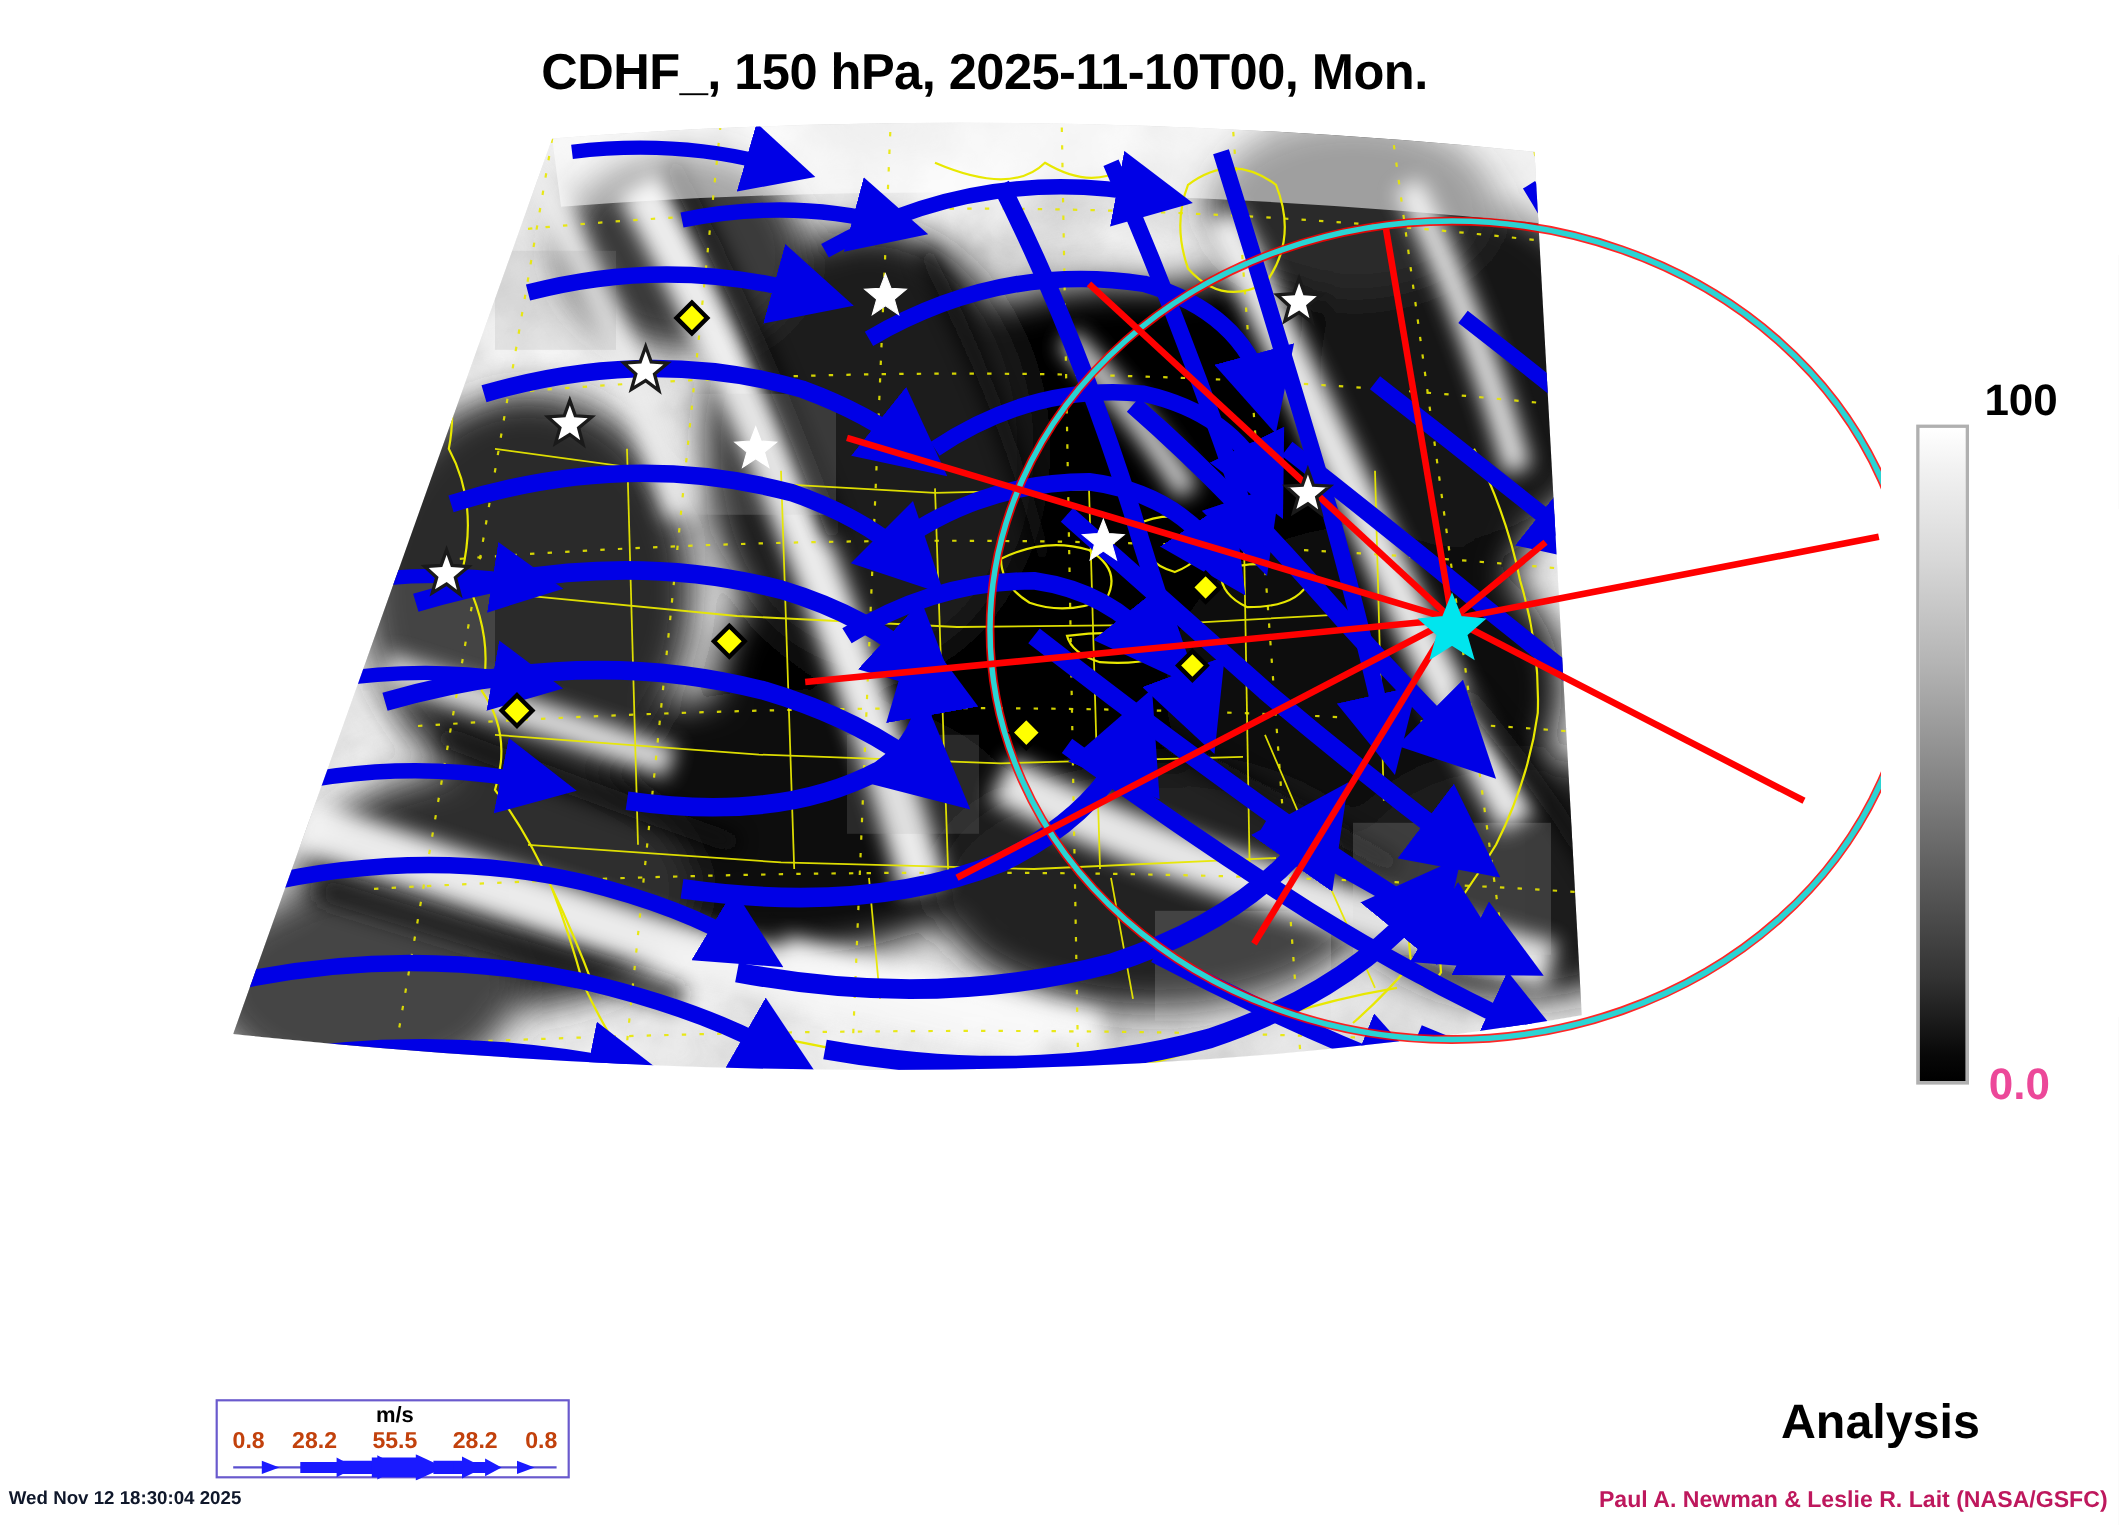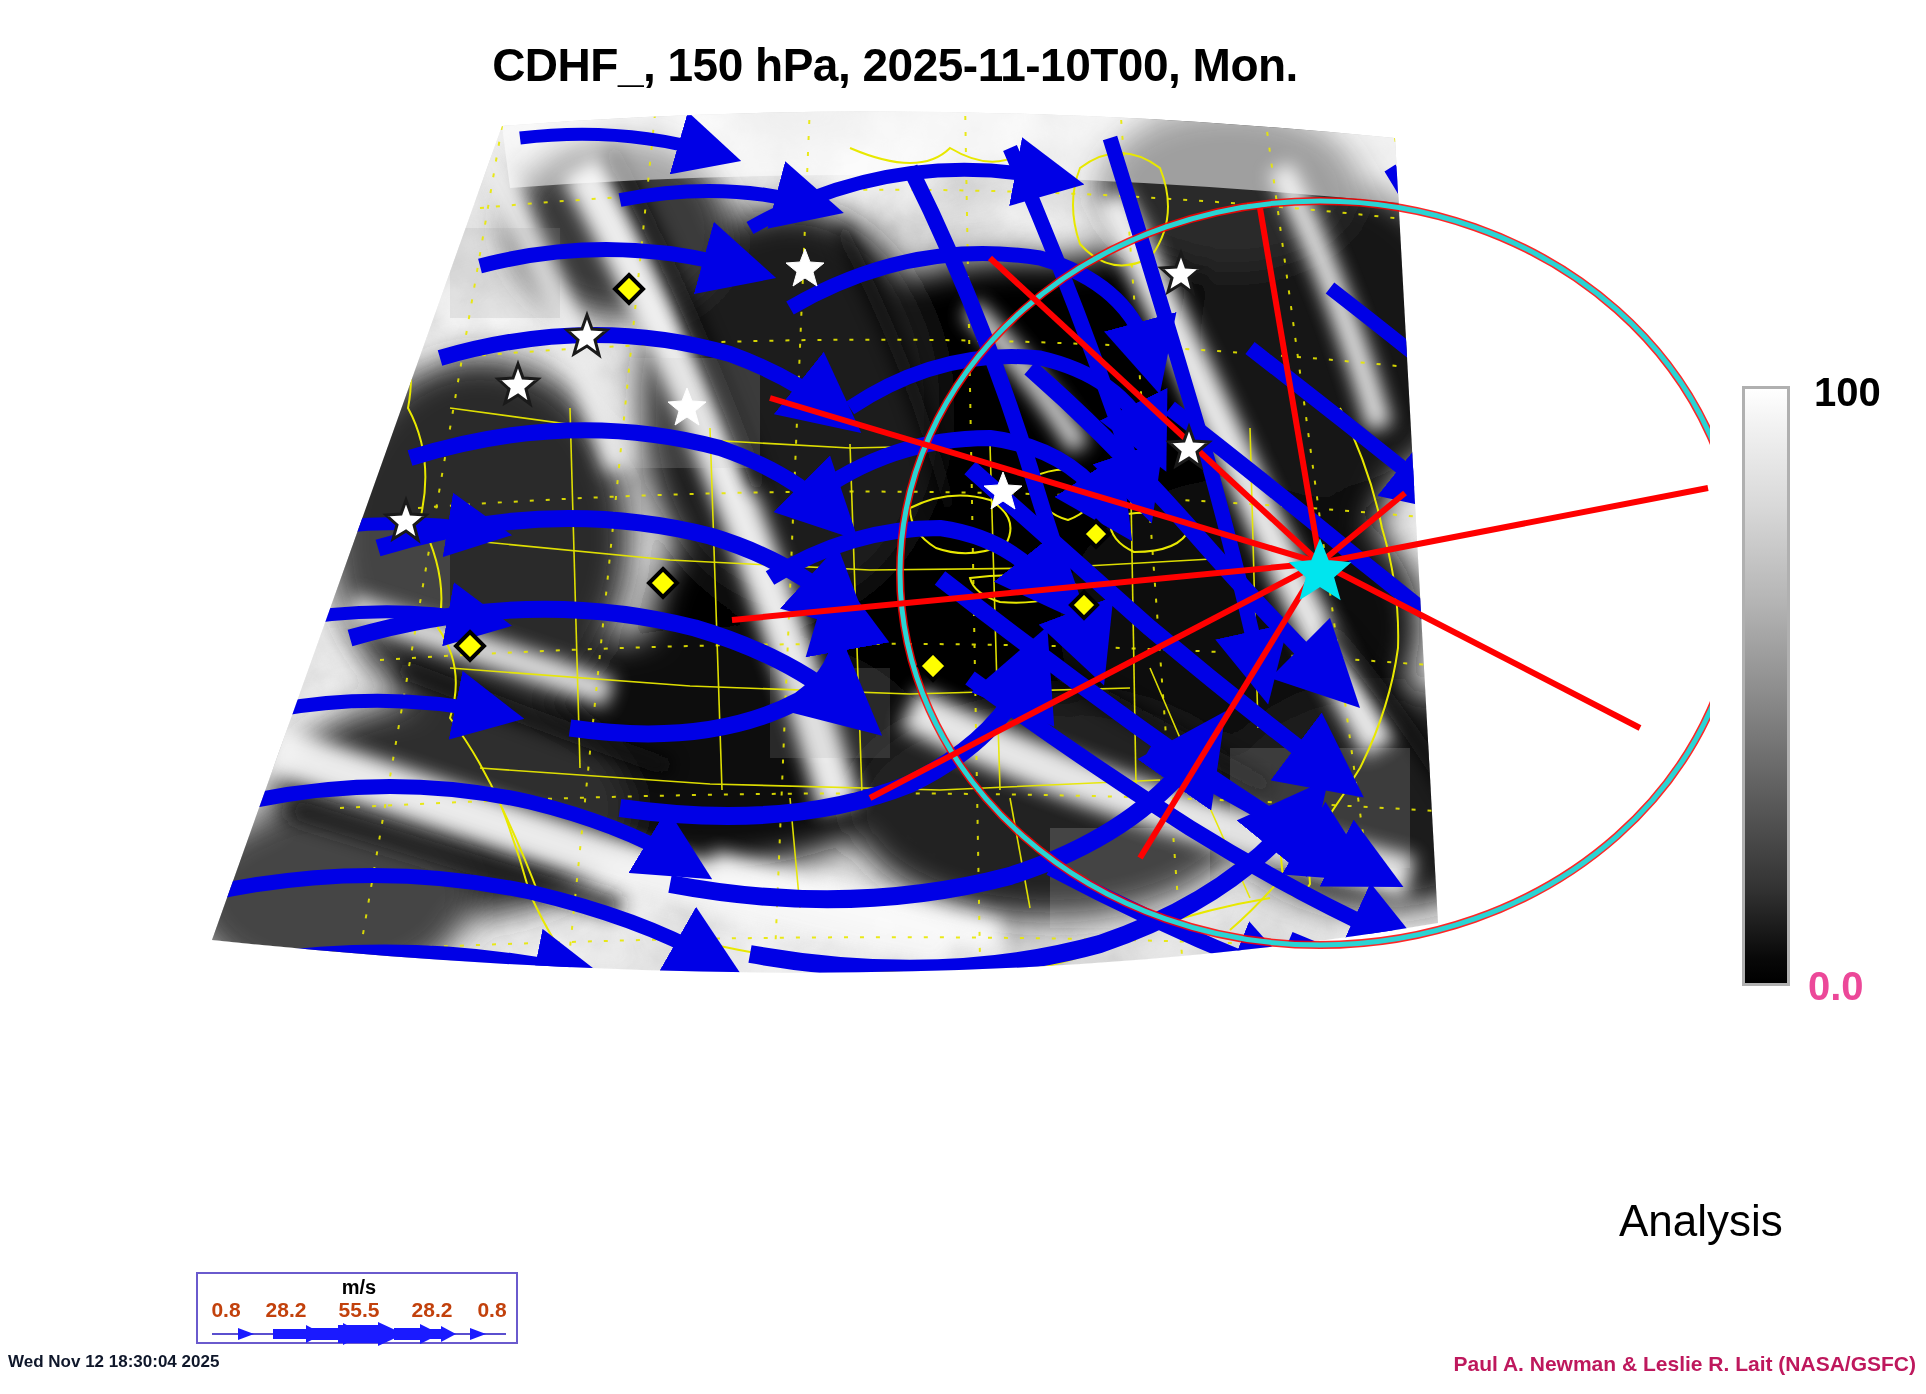--- a/index.html
+++ b/index.html
@@ -10,33 +10,33 @@
          font-size:46px;font-weight:bold;color:#000;letter-spacing:-0.5px;}
 
   #map-panel{position:absolute;left:150px;top:108px;width:1560px;height:1130px;}
   #map-svg{position:absolute;left:0;top:0;}
 
   #colorbar-group{position:absolute;left:1742px;top:386px;width:180px;height:620px;}
   #colorbar{position:absolute;left:0;top:0;width:48px;height:600px;
             border:3px solid #b0b0b0;box-sizing:border-box;
             background:linear-gradient(to bottom,#ffffff 0%,#f2f2f2 6%,#d8d8d8 20%,
                        #b4b4b4 36%,#8a8a8a 52%,#5e5e5e 68%,#333333 84%,#080808 96%,#000000 100%);}
-  #cb-top-label{position:absolute;left:72px;top:-44px;font-size:40px;font-weight:bold;color:#000;margin-top:28px;}
+  #cb-top-label{position:absolute;left:62px;top:-44px;font-size:40px;font-weight:bold;color:#000;}
   #cb-bot-label{position:absolute;left:66px;top:578px;font-size:40px;font-weight:bold;color:#ec4899;}
 
   #legend-box{position:absolute;left:196px;top:1272px;width:322px;height:72px;
               border:2px solid #6a5acd;background:#fff;box-sizing:border-box;}
   #legend-unit{position:absolute;left:0;top:2px;width:322px;text-align:center;
                font-size:20px;font-weight:bold;color:#000;}
   .legend-tick{position:absolute;top:24px;font-size:21px;font-weight:bold;color:#c2410c;
                text-align:center;width:62px;}
   #legend-svg{position:absolute;left:0;top:48px;}
 
-  #analysis-label{position:absolute;left:1619px;top:1196px;font-size:44px;
-                  font-weight:normal;color:#000;}
+  #analysis-label{position:absolute;left:1619px;top:1268px;font-size:44px;
+                  font-weight:bold;color:#000;}
   #timestamp{position:absolute;left:8px;top:1352px;font-size:17px;font-weight:bold;color:#0f172a;}
   #credit{position:absolute;right:10px;top:1352px;font-size:21px;font-weight:bold;color:#be185d;}
 </style>
 </head>
 <body>
 
 <div id="title">CDHF_, 150 hPa, 2025-11-10T00, Mon.</div>
 
 <div id="map-panel">
 <svg id="map-svg" width="1560" height="1130" viewBox="0 0 1560 1130">

